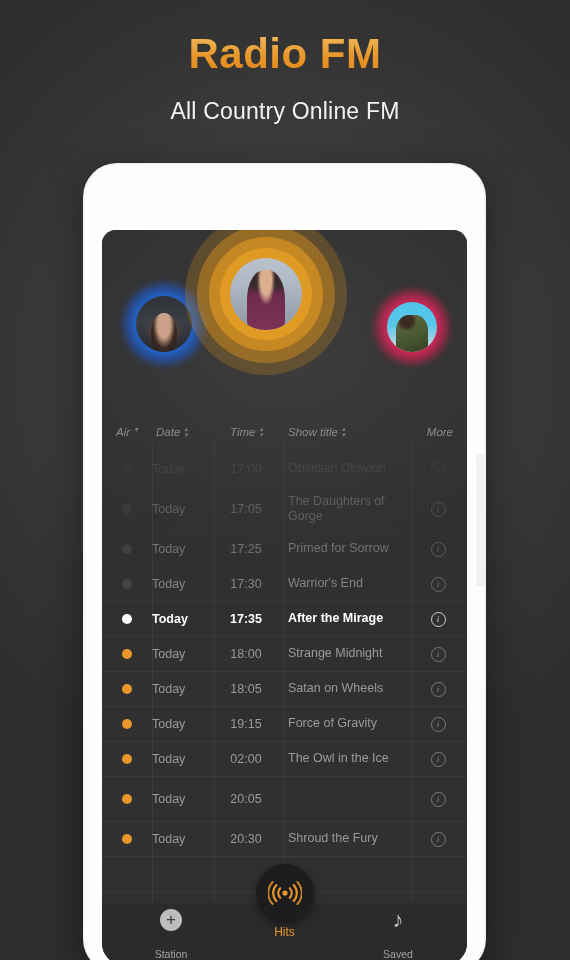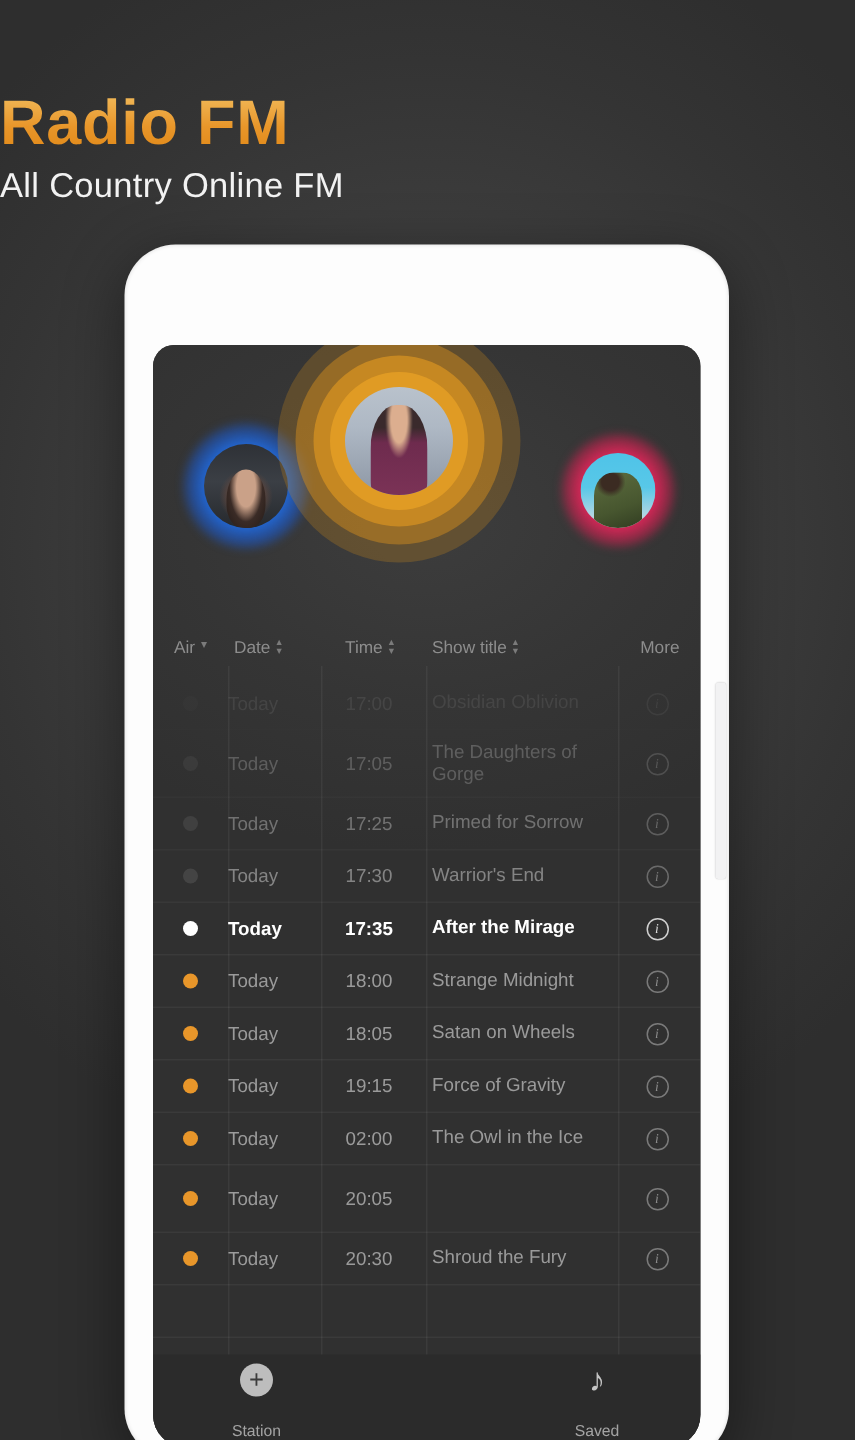--- a/index.html
+++ b/index.html
@@ -9,29 +9,29 @@
     background:#3a3a3a;
     position:relative;
   }
   .bg {
     position:absolute; inset:0;
     background:
       radial-gradient(ellipse 70% 45% at 50% 38%, #4a4a4a 0%, #3f3f3f 40%, #343434 75%, #2e2e2e 100%);
   }
 
   
-  .header { position:absolute; top:0; left:0; right:0; text-align:left; padding-top:58px; z-index:5; }
+  .header { position:absolute; top:0; left:0; right:0; text-align:center; padding-top:30px; z-index:5; }
   .app-title {
     font-size:42px; font-weight:bold; letter-spacing:0.5px;
     background:linear-gradient(180deg,#f3c164 0%,#e8962a 55%,#df8614 100%);
     -webkit-background-clip:text; background-clip:text; color:transparent;
     -webkit-text-fill-color:transparent;
     line-height:1.15;
   }
-  .app-sub { font-size:23px; color:#f2f2f2; margin-top:4px; font-weight:400; letter-spacing:0.2px; }
+  .app-sub { font-size:23px; color:#f2f2f2; margin-top:20px; font-weight:400; letter-spacing:0.2px; }
 
   
   .phone {
     position:absolute; left:83px; top:163px;
     width:403px; height:810px;
     background:#fdfdfd;
     border-radius:34px 34px 34px 34px;
     box-shadow:0 10px 40px rgba(0,0,0,.45);
   }
   .phone-inner-shadow {
@@ -113,21 +113,21 @@
     border-radius:40% 40% 22% 22%; }
 
   
   .table { position:absolute; left:0; right:0; top:192px; bottom:0; }
   .grid-lines { position:absolute; inset:0; pointer-events:none; }
   .vline { position:absolute; top:22px; bottom:0; width:1px; background:rgba(255,255,255,.055); }
 
   .thead { position:relative; height:30px; }
   .th {
     position:absolute; top:4px; font-size:11.5px; color:#8d8d8d; white-space:nowrap;
-    display:flex; align-items:flex-start; gap:4px;
+    display:flex; align-items:flex-start; gap:4px;font-style:italic;
   }
   .sort { display:inline-block; font-size:8px; line-height:8px; color:#7b7b7b; }
   .sort-2 { display:inline-flex; flex-direction:column; font-size:7px; line-height:6px; color:#7b7b7b; }
 
   .rows { position:absolute; left:0; right:0; top:30px; bottom:0; }
   .row {
     position:relative; height:35px; display:flex; align-items:center;
     border-bottom:1px solid rgba(255,255,255,.05);
     padding-left:16px;
   }
@@ -408,15 +408,29 @@
         <span class="plus-ic">+</span>
         <span class="nav-label">Station</span>
       </div>
       <div class="nav-item"></div>
       <div class="nav-item">
         <span class="note-ic">♪</span>
         <span class="nav-label">Saved</span>
       </div>
     </div>
 
+    <div class="hits-wrap">
+      <div class="hits-circle">
+        <svg width="34" height="26" viewBox="0 0 34 26">
+          <circle cx="17" cy="13" r="2.6" fill="#e8962a"></circle>
+          <path d="M12.2 8.2a6.8 6.8 0 0 0 0 9.6" stroke="#e8962a" stroke-width="2.1" fill="none" stroke-linecap="round"></path>
+          <path d="M21.8 8.2a6.8 6.8 0 0 1 0 9.6" stroke="#e8962a" stroke-width="2.1" fill="none" stroke-linecap="round"></path>
+          <path d="M8.4 5a11.5 11.5 0 0 0 0 16" stroke="#e8962a" stroke-width="2.1" fill="none" stroke-linecap="round"></path>
+          <path d="M25.6 5a11.5 11.5 0 0 1 0 16" stroke="#e8962a" stroke-width="2.1" fill="none" stroke-linecap="round"></path>
+          <path d="M4.6 2a16 16 0 0 0 0 22" stroke="#e8962a" stroke-width="2" fill="none" stroke-linecap="round" opacity=".85"></path>
+          <path d="M29.4 2a16 16 0 0 1 0 22" stroke="#e8962a" stroke-width="2" fill="none" stroke-linecap="round" opacity=".85"></path>
+        </svg>
+      </div>
+      <div class="hits-label">Hits</div>
+    </div>
 
   </div>
 </div>
 
 </body></html>

